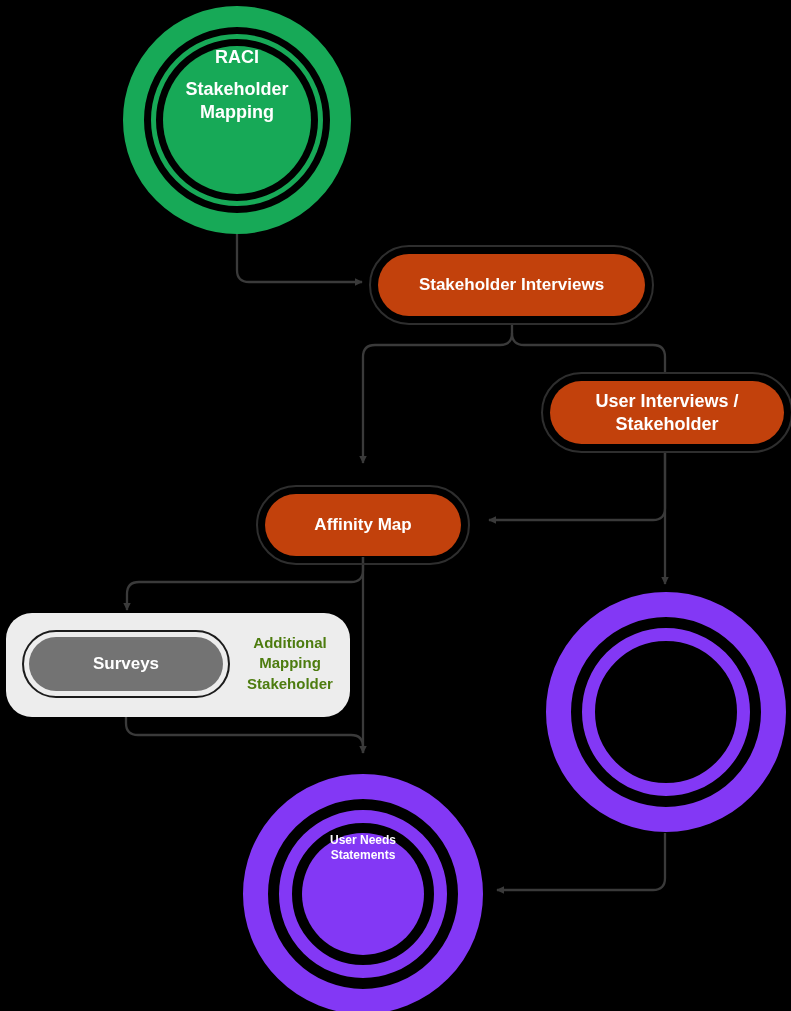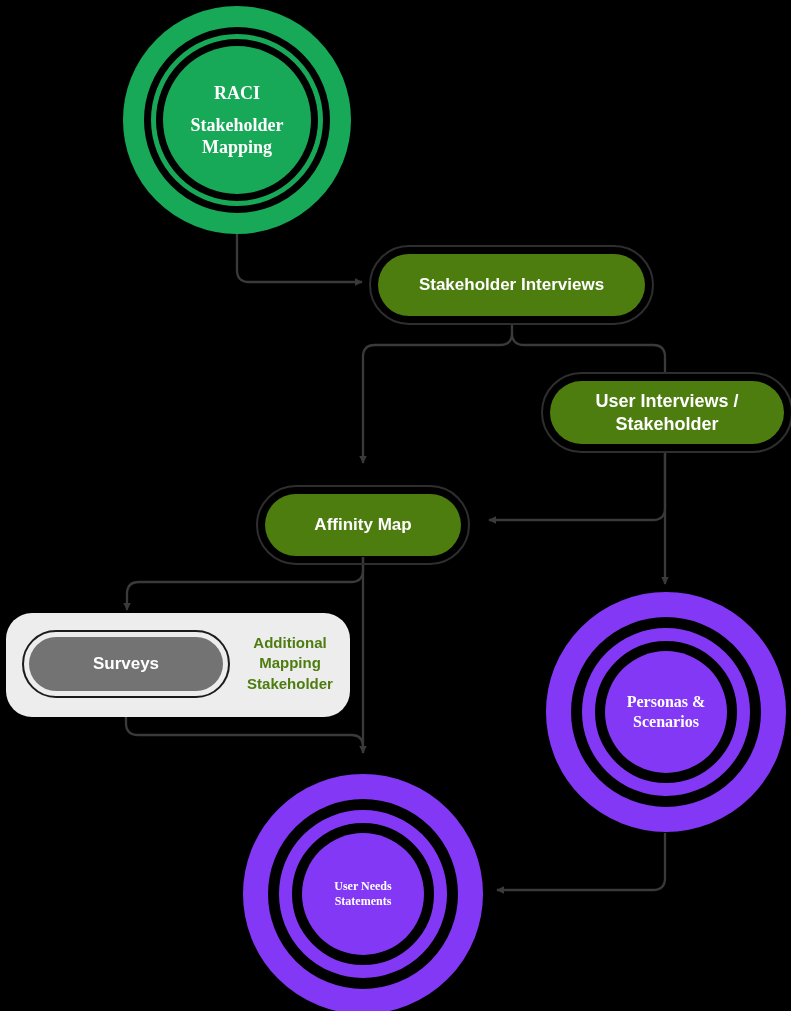--- a/index.html
+++ b/index.html
@@ -38,48 +38,46 @@
     border-radius: 50%;
   }
   .ring-mid {
     position: absolute;
     border-radius: 50%;
   }
   .ring-core {
     position: absolute;
     border-radius: 50%;
     display: flex;
-    align-items: center;
     justify-content: center;
     text-align: center;
     color: #ffffff;
     font-weight: bold;
     line-height: 1.24;
     z-index: 3;
-    font-family: Liberation Serif, serif;
   }
 
   
   .pill-node {
     position: absolute;
     display: flex;
     align-items: center;
     justify-content: center;
   }
   .pill-ring {
     position: absolute;
     left: 0; top: 0; right: 0; bottom: 0;
     border: 2px solid #2e2e2e;
     border-radius: 999px;
     background: transparent;
   }
   .pill-body {
     position: absolute;
     left: 9px; top: 9px; right: 9px; bottom: 9px;
-    background: #4d7c0f;
+    background: #c2410c;
     border-radius: 999px;
     display: flex;
     align-items: center;
     justify-content: center;
     text-align: center;
     color: #ffffff;
     font-weight: bold;
     line-height: 1.26;
   }
 
@@ -178,26 +176,20 @@
   <div class="pill-node" style="left:22px; top:630px; width:208px; height:68px; z-index:3;">
     <div class="pill-ring" style="border-color:#1c1c1c;"></div>
     <div class="pill-body" style="left:7px; top:7px; right:7px; bottom:7px; background:#737373; font-size:17px;">
       <span>Surveys</span>
     </div>
   </div>
 
   <div class="ring-node" style="left:546px; top:592px; width:240px; height:240px;">
     <div class="ring-outer" style="border:25px solid #8338f5;"></div>
     <div class="ring-mid" style="left:36px; top:36px; width:168px; height:168px; border:13px solid #8338f5;"></div>
-    <div class="ring-core" style="left:59px; top:59px; width:122px; height:122px; background:#8338f5; font-size:16px;">
-      <div>
-        <div>Personas &amp;</div>
-        <div>Scenarios</div>
-      </div>
-    </div>
   </div>
 
   <div class="ring-node" style="left:243px; top:774px; width:240px; height:240px;">
     <div class="ring-outer" style="border:25px solid #8338f5;"></div>
     <div class="ring-mid" style="left:36px; top:36px; width:168px; height:168px; border:13px solid #8338f5;"></div>
     <div class="ring-core" style="left:59px; top:59px; width:122px; height:122px; background:#8338f5; font-size:12px;">
       <div>
         <div>User Needs</div>
         <div>Statements</div>
       </div>

